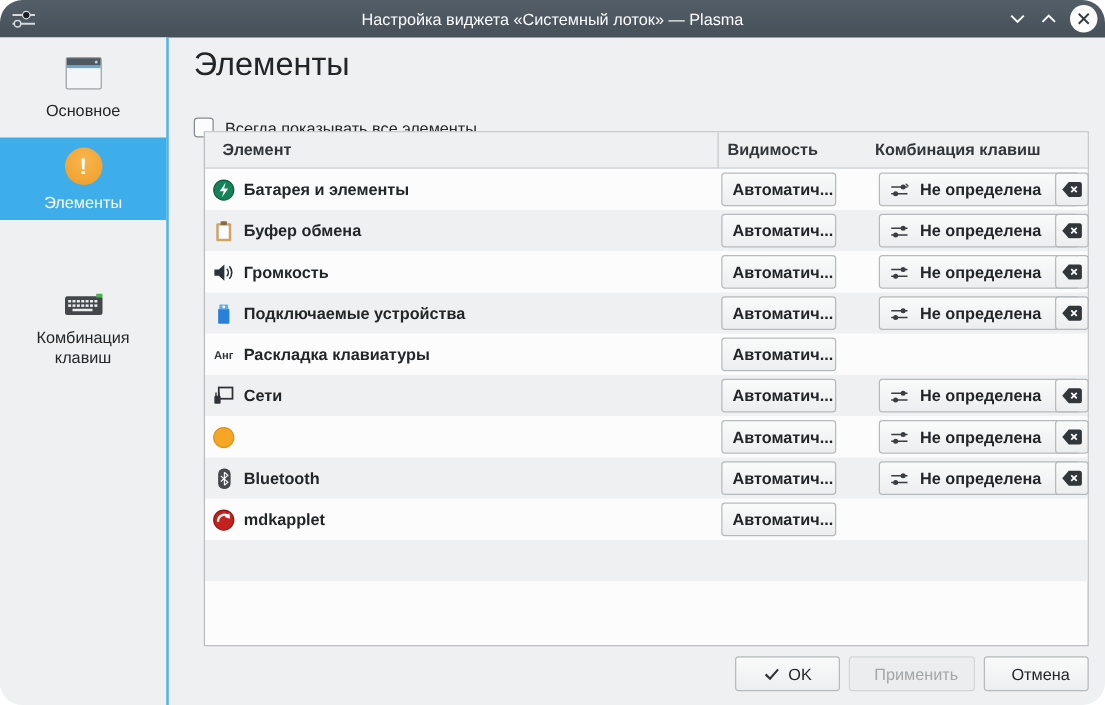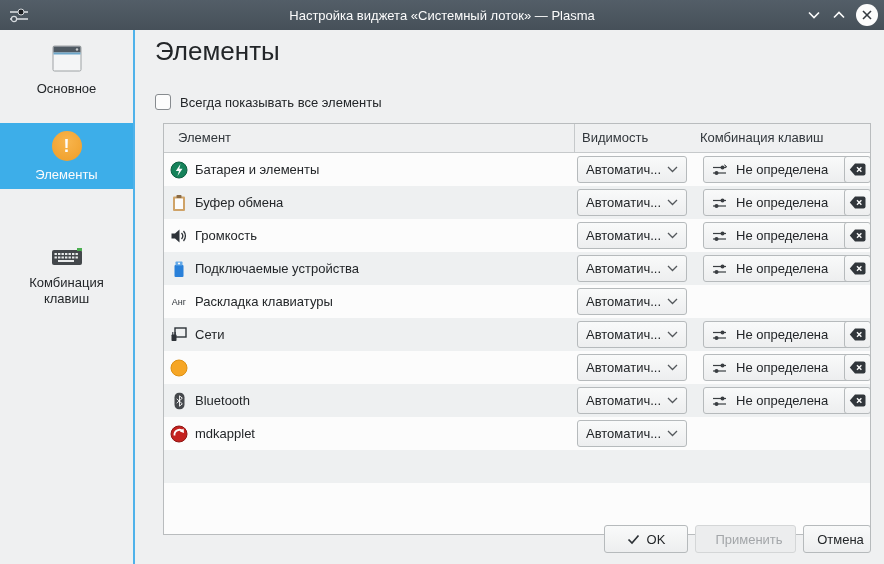--- a/index.html
+++ b/index.html
@@ -1,81 +1,81 @@
 <!DOCTYPE html>
 <html><head>
 <meta charset="utf-8">
 <style>
   * { margin:0; padding:0; box-sizing:border-box; }
   html,body { width:884px; height:564px; }
   body { font-family:"Liberation Sans","DejaVu Sans",sans-serif; font-size:13px; color:#232629; }
-  .window { position:relative; width:884px; height:564px; background:#eff0f1; overflow:hidden; }
+  .window { position:relative; width:884px; height:564px; background:#eff0f1; overflow:hidden;border-radius:18px; }
 
   
   .titlebar { position:absolute; left:0; top:0; width:884px; height:30px;
     background:linear-gradient(#535e68,#465059); display:flex; align-items:center; }
   .tb-icon { position:absolute; left:8px; top:5px; width:22px; height:20px; }
   .tb-title { flex:1; text-align:center; color:#fcfcfc; font-size:13px; }
   .tb-controls { position:absolute; right:6px; top:0; height:30px; display:flex; align-items:center; gap:9px; }
   .tb-btn { width:16px; height:16px; display:flex; align-items:center; justify-content:center; cursor:default; }
   .tb-close { width:22px; height:22px; background:#fcfcfc; border-radius:50%; display:flex; align-items:center; justify-content:center; }
 
   
   .sidebar { position:absolute; left:0; top:30px; width:133px; height:534px; background:#eff0f1; }
   .sb-sep { position:absolute; left:133px; top:30px; width:2px; height:534px; background:#4fb2ea; }
   .sb-item { width:133px; display:flex; flex-direction:column; align-items:center; text-align:center; cursor:default; }
   .sb-item .sb-label { font-size:13px; color:#232629; line-height:16px; }
   .sb-item.selected { background:#3daee9; }
   .sb-item.selected .sb-label { color:#fcfcfc; }
-  .sb-i1 { height:93px; padding-top:14px; }
+  .sb-i1 { height:80px; padding-top:14px; }
   .sb-i1 svg { margin-bottom:7px; }
   .sb-i2 { height:66px; padding-top:8px; }
   .sb-i2 .circle-warn { margin-bottom:6px; }
   .sb-i3 { height:92px; padding-top:16px;margin-top:42px; }
   .sb-i3 svg { margin-bottom:8px; }
   .circle-warn { width:30px; height:30px; border-radius:50%;
     background:radial-gradient(circle at 50% 35%, #f8b54d, #ef9d27);
     display:flex; align-items:center; justify-content:center;
     color:#fcfcfc; font-size:18px; font-weight:bold; }
 
   
   .main { position:absolute; left:135px; top:30px; width:749px; height:534px; }
   .page-title { position:absolute; left:20px; top:6px; font-size:26px; font-weight:400; color:#232629; }
   .chk-row { position:absolute; left:20px; top:64px; display:flex; align-items:center; gap:9px; }
   .checkbox { width:16px; height:16px; background:#fcfcfc; border:1px solid #878b8f; border-radius:3px; }
 
   
-  .table { position:absolute; left:28px; top:93px; width:708px; height:412px;
-    background:#fcfcfc; border:1px solid #b9bcbe; }
+  .table { position:absolute; left:28px; top:75px; width:708px; height:412px;
+    background:#fcfcfc; border:1px solid #b9bcbe;font-weight:bold; }
   .thead { position:relative; height:29px; background:#eff0f1; border-bottom:1px solid #c6c9cb; }
   .thead span { position:absolute; top:6px; color:#31363b; }
   .th-sep { position:absolute; left:410px; top:0; width:1px; height:29px; background:#c6c9cb; }
   .h-element { left:14px; }
   .h-visibility { left:418px; }
   .h-shortcut { left:536px; }
 
   .trow { position:relative; height:33px; background:#fcfcfc; display:flex; align-items:center; }
   .trow.alt, .fill-stripe { background:#eef0f1; }
   .fill-stripe { height:33px; }
   .ricon { width:20px; margin-left:5px; display:flex; align-items:center; justify-content:center; flex:0 0 20px;text-align:center; }
   .rlabel { margin-left:6px; color:#232629; white-space:nowrap; }
   .ang { font-size:9px; color:#31363b; letter-spacing:0; }
 
   .ctl { background:linear-gradient(#f9fafa,#edeeef); border:1px solid #b6babc; border-radius:3px;
     height:27px; position:absolute; top:3px; display:flex; align-items:center; font-size:13px; color:#232629; cursor:default; }
-  .dropdown { left:413px; width:110px; padding:0 8px; justify-content:space-between; }
+  .dropdown { left:413px; width:92px; padding:0 8px; justify-content:space-between; }
   .shortcut-btn { left:539px; width:160px; padding:0 8px; gap:8px;align-items:center; }
   .clear-btn { left:680px; width:27px; justify-content:center; }
 
   
   .footer { position:absolute; right:13px; bottom:11px; display:flex; gap:7px; }
   .btn { height:28px; background:linear-gradient(#f9fafa,#edeeef); border:1px solid #b6babc; border-radius:3px;
     display:flex; align-items:center; justify-content:center; gap:7px; font-size:13px; color:#232629; padding:0 16px; cursor:default; }
   .btn.disabled { background:#ecedee; border-color:#d4d6d7; color:#a3a6a9; }
-  .btn-ok { width:84px; } .btn-apply { width:101px; } .btn-cancel { width:68px; }
+  .btn-ok { width:84px; } .btn-apply { width:101px; } .btn-cancel { width:84px; }
 </style>
 </head>
 <body>
 
 <div class="window">
 
   <div class="titlebar">
     <svg class="tb-icon" viewBox="0 0 22 20">
       <line x1="2" y1="7" x2="20" y2="7" stroke="#d6dade" stroke-width="1.6"></line>
       <circle cx="13" cy="7" r="3" fill="#1b1e21" stroke="#d6dade" stroke-width="1"></circle>

